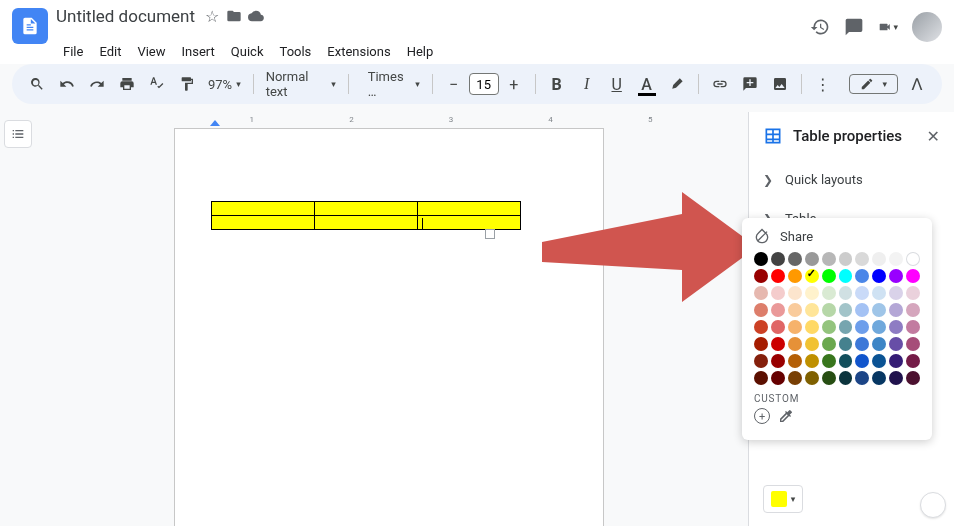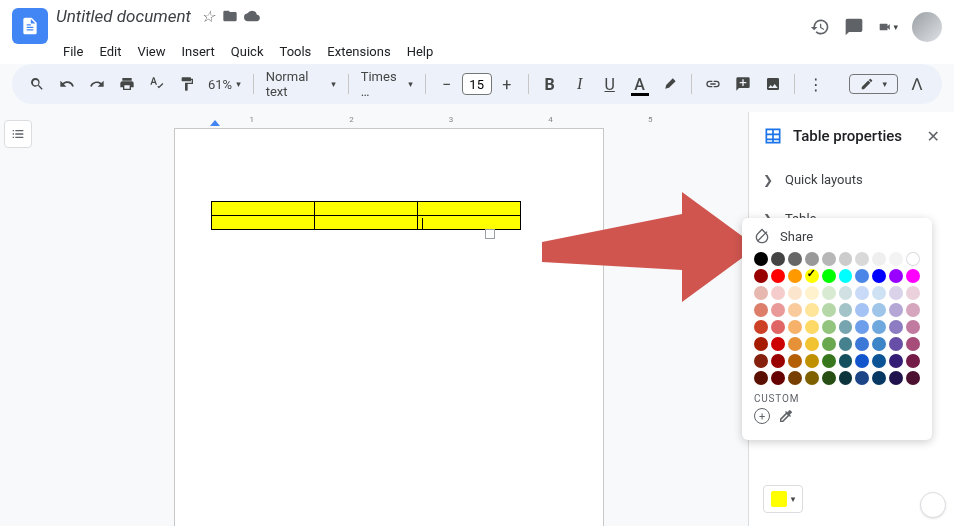--- a/index.html
+++ b/index.html
@@ -3,40 +3,40 @@
 <meta charset="utf-8">
 <style>
 * { margin: 0; padding: 0; box-sizing: border-box; font-family: 'Google Sans', Roboto, Arial, sans-serif; }
 body { background: #f8f9fa; width: 954px; height: 526px; overflow: hidden; position: relative; }
 
 
 .header { background: #fff; height: 64px; display: flex; align-items: flex-start; padding: 6px 12px 0 12px; }
 .docs-logo { width: 36px; height: 36px; background: #4285f4; border-radius: 6px; margin-top: 2px; display:flex; align-items:center; justify-content:center; }
 .docs-logo svg { width: 20px; height: 24px; fill: #fff; }
 .doc-title-area { margin-left: 8px; flex: 1; }
-.title-row { display:flex; align-items:center; gap: 8px; font-style: italic; }
+.title-row { display:flex; align-items:center; gap: 8px; }
 .doc-title { font-size: 17px; color: #3c4043; }
 .title-icons { display:flex; gap: 4px; color:#5f6368; }
 .title-icons .icon { width:18px; height:18px; display:flex; align-items:center; justify-content:center; }
 .menu-bar { display:flex; gap: 2px; margin-top: 16px; }
 .menu-item { font-size: 13px; color: #202124; padding: 2px 7px; border-radius:4px; }
 
 .header-right { display:flex; align-items:center; gap:14px; margin-top:6px; }
 .header-right .icon { color:#5f6368; width:20px; height:20px; }
 .share-btn { background:#c2e7ff; border-radius:18px; padding:8px 16px; display:flex; align-items:center; gap:6px; font-size:13px; font-weight:500; color:#001d35; }
 .avatar { width:30px; height:30px; border-radius:50%; background:linear-gradient(135deg,#9aa0a6,#dfe1e5); }
 
 
 .toolbar { height:40px; margin: 0 12px 8px 12px; background:#edf2fa; border-radius:24px; display:flex; align-items:center; padding: 0 12px; gap:4px; }
 .toolbar .tb-btn { width:26px; height:26px; display:flex; align-items:center; justify-content:center; color:#444746; border-radius:4px; }
 .toolbar .tb-text { font-size:13px; color:#444746; padding:0 4px; display:flex; align-items:center; gap:4px;}
 .toolbar .tb-sep { width:1px; height:20px; background:#c7c7c7; margin:0 4px; }
 .zoom-box { display:flex; align-items:center; gap:3px; font-size:13px;}
 .style-sel { width:78px; display:flex; align-items:center; justify-content:space-between; font-size:13px;}
-.font-sel { width:60px; display:flex; align-items:center; font-size:13px;}
+.font-sel { width:60px; display:flex; align-items:center; font-size:13px;margin-left:7px;}
 .fsize-box { display:flex; align-items:center; gap:2px;}
 .fsize-box .fs-val { border:1px solid #747775; border-radius:4px; width:30px; height:22px; display:flex; align-items:center; justify-content:center; font-size:13px; background:#fff;}
 .chev { font-size:9px; color:#444746; }
 .underline-a { position:relative; }
 .underline-a::after { content:''; position:absolute; bottom:1px; left:4px; right:4px; height:3px; background:#000; }
 
 .toolbar-right { margin-left:auto; display:flex; align-items:center; gap:6px;}
 .edit-mode { border:1px solid #747775; border-radius:4px; padding:2px 10px; display:flex; align-items:center; gap:8px;}
 
 
@@ -166,21 +166,21 @@
       <svg width="16" height="16" viewBox="0 0 24 24" fill="#444746">
         <path d="M12.45 16l2.54 2.55L21.53 12l-1.41-1.41-5.13 5.13-1.13-1.13L12.45 16zM6 2l-4 11h2.09l.87-2.5h4.08l.87 2.5H12L8 2H6zm-.46 6.5L7 4.17 8.46 8.5H5.54z"></path>
       </svg>
     </span>
   <span class="tb-btn">
       <svg width="16" height="16" viewBox="0 0 24 24" fill="#444746">
         <path d="M18 4V3a1 1 0 0 0-1-1H5a1 1 0 0 0-1 1v4a1 1 0 0 0 1 1h12a1 1 0 0 0 1-1V6h1v4H9v11a1 1 0 0 0 1 1h2a1 1 0 0 0 1-1v-9h8V4h-3z"></path>
       </svg>
     </span>
   <div class="zoom-box tb-text">
-      <span>61%</span>
+      <span>97%</span>
       <span class="chev">▾</span>
     </div>
   <div class="tb-sep"></div>
   <div class="style-sel tb-text">
       <span>Normal text</span>
       <span class="chev">▾</span>
     </div>
   <div class="tb-sep"></div>
   <div class="font-sel tb-text">
       <span>Times …</span>

